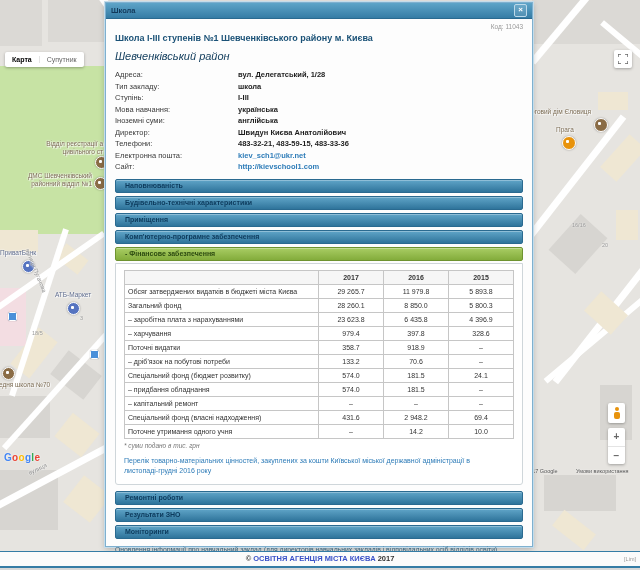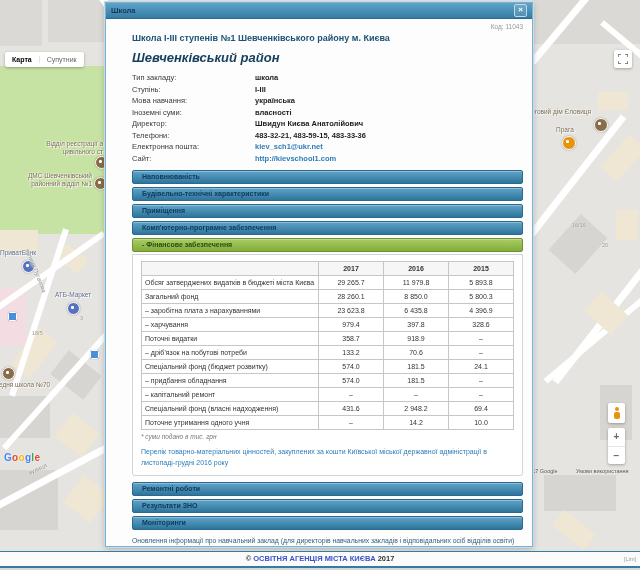--- a/index.html
+++ b/index.html
@@ -39,24 +39,24 @@
   .zoomctl div{flex:1;display:flex;align-items:center;justify-content:center;font-size:10px;font-weight:bold;color:#666;}
   .zoomctl .zi{border-bottom:1px solid #e4e4e4;}
   
   .modal{position:absolute;left:105px;top:2px;width:426px;height:543px;background:#fdfdfd;
          border:1px solid #7fb0cf;box-shadow:0 0 0 1px #c4dcea,0 2px 6px rgba(0,0,0,.25);z-index:5;}
   .titlebar{height:15px;background:linear-gradient(#5ea4c8,#357ca5);border-bottom:1px solid #2a6a90;
             display:flex;align-items:center;padding:0 5px;}
   .titlebar .t{font-size:7.5px;font-weight:bold;color:#12395a;flex:1;}
   .titlebar .x{width:11px;height:11px;border:1px solid #bcd9ea;border-radius:2px;color:#fff;font-size:8px;
                line-height:9px;text-align:center;font-weight:bold;background:rgba(255,255,255,.12);cursor:pointer;}
-  .mbody{padding:4px 9px 5px 26px;}
+  .mbody{padding:4px 9px 5px 9px;}
   .code{font-size:6.5px;color:#999;text-align:right;height:8px;}
   .h1{font-size:9px;font-weight:bold;color:#1b5277;margin:2px 0 7px;}
-  .district{font-size:13px;font-weight:bold;font-style:italic;color:#16405f;margin:0 0 7px;}
+  .district{font-size:11px;font-weight:normal;font-style:italic;color:#16405f;margin:0 0 7px;}
   .frow{display:flex;line-height:11.5px;}
   .frow .fl{width:123px;font-size:7.5px;color:#3a3a3a;flex-shrink:0;}
   .frow .fv{font-size:7.5px;font-weight:bold;color:#1d1d1d;}
   .frow .fv.link{color:#2e7cb8;}
   .acc{height:12px;line-height:12px;margin-top:3px;padding-left:9px;font-size:7px;font-weight:bold;color:#0c3a5c;
        background:linear-gradient(#60a5c8,#2f749b);border:1px solid #2a6a90;border-radius:2px;
        box-shadow:inset 0 1px 0 rgba(255,255,255,.3);cursor:pointer;}
   .acc.first{margin-top:6px;}
   .acc.green{background:linear-gradient(#a9cd64,#83ac3b);border-color:#6e9330;color:#2c4a10;}
   .panel{margin-top:2px;border:1px solid #cfd6da;border-radius:0 0 3px 3px;padding:6px 8px 7px;background:#fff;}
@@ -170,34 +170,38 @@
   <div class="titlebar">
     <div class="t">Школа</div>
     <div class="x">×</div>
   </div>
   <div class="mbody">
     <div class="code">Код: 11043</div>
     <div class="h1">Школа І-ІІІ ступенів №1 Шевченківського району м. Києва</div>
     <div class="district">Шевченківський район</div>
 
     <div class="frow">
+        <div class="fl">Адреса:</div>
+        <div class="fv">вул. Делегатський, 1/28</div>
+      </div>
+    <div class="frow">
         <div class="fl">Тип закладу:</div>
         <div class="fv">школа</div>
       </div>
     <div class="frow">
         <div class="fl">Ступінь:</div>
         <div class="fv">І-ІІІ</div>
       </div>
     <div class="frow">
         <div class="fl">Мова навчання:</div>
         <div class="fv">українська</div>
       </div>
     <div class="frow">
         <div class="fl">Іноземні суми:</div>
-        <div class="fv">власності</div>
+        <div class="fv">англійська</div>
       </div>
     <div class="frow">
         <div class="fl">Директор:</div>
         <div class="fv">Швидун Києва Анатолійович</div>
       </div>
     <div class="frow">
         <div class="fl">Телефони:</div>
         <div class="fv">483-32-21, 483-59-15, 483-33-36</div>
       </div>
     <div class="frow">

